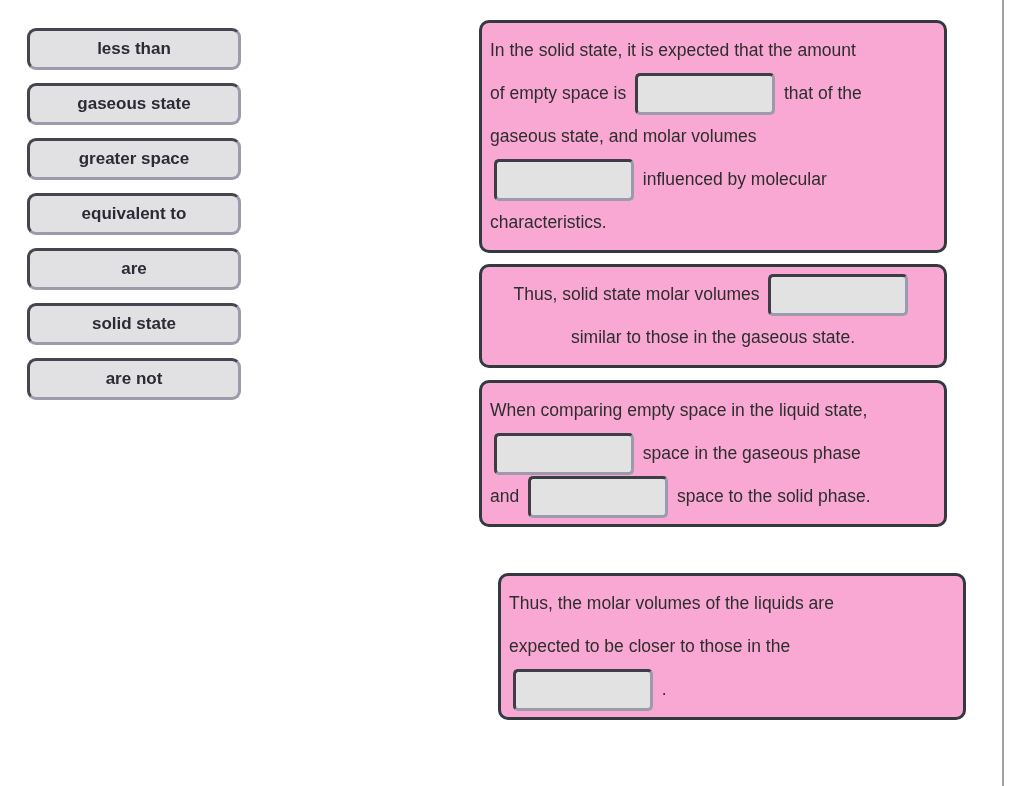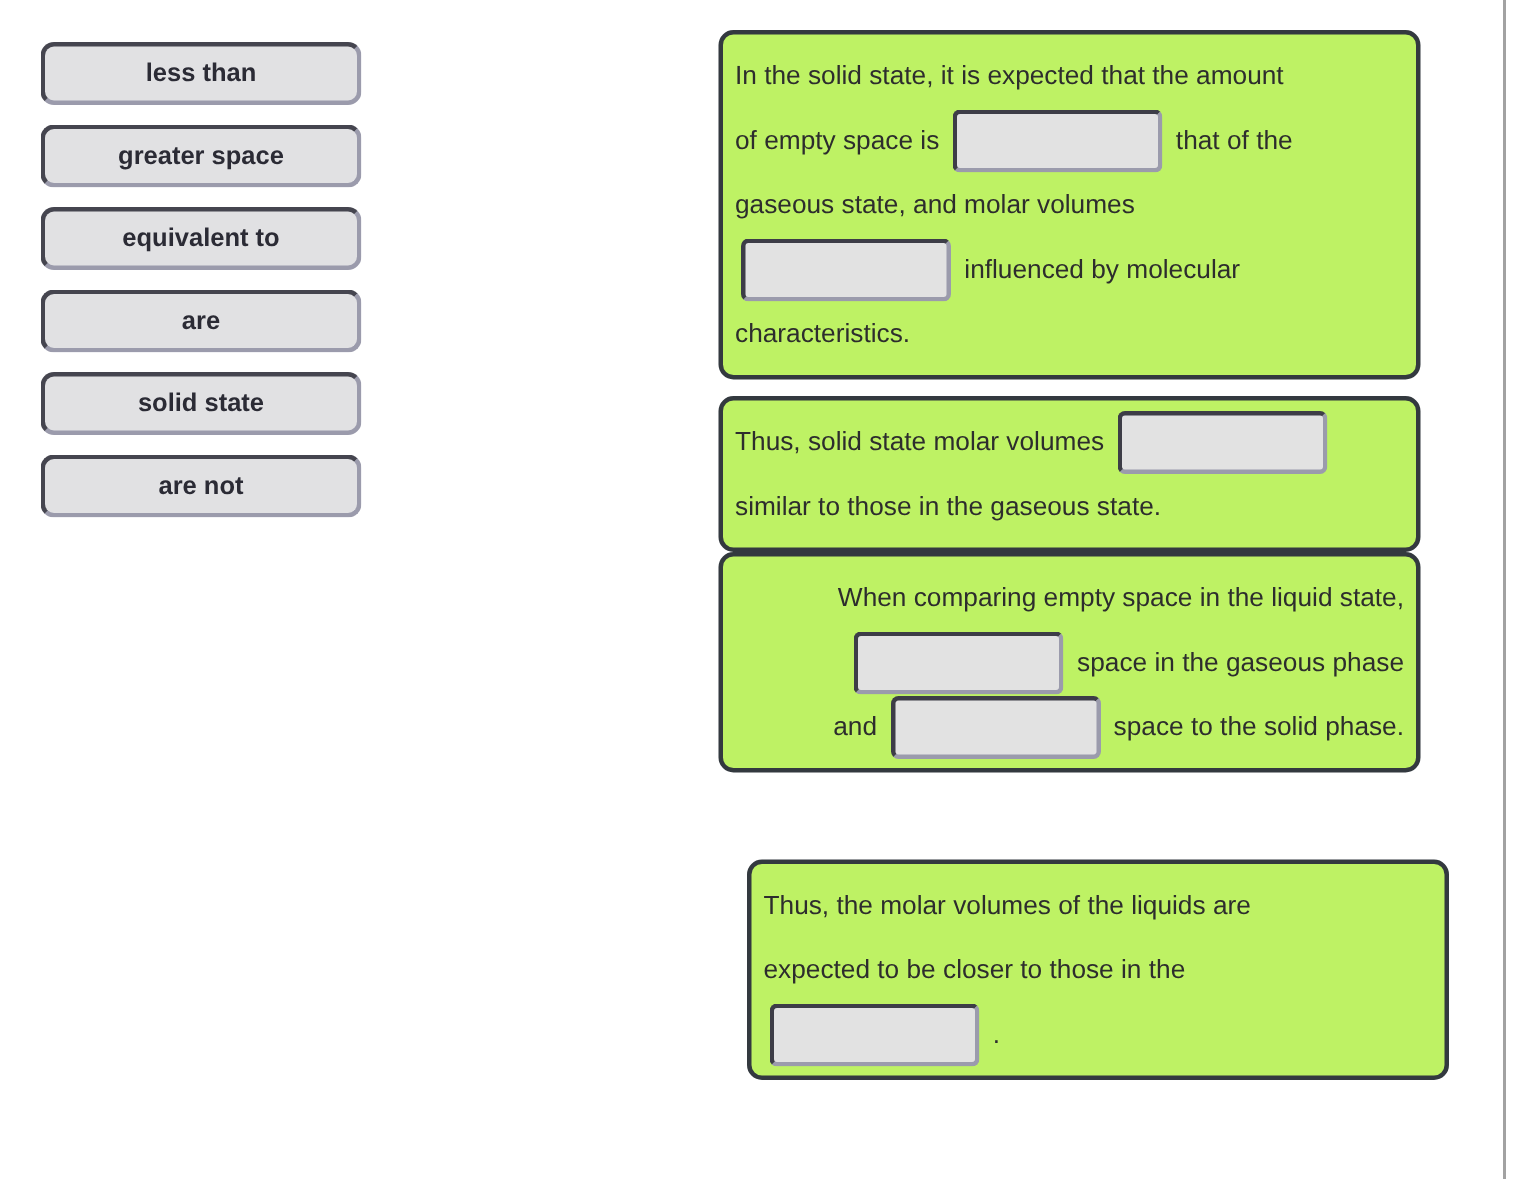--- a/index.html
+++ b/index.html
@@ -50,30 +50,30 @@
     position: absolute;
     left: 479px;
     top: 0;
     width: 468px;
   }
   .panel {
     position: absolute;
     box-sizing: border-box;
     left: 0;
     width: 468px;
-    background: #bef264;
+    background: #f9a8d4;
     border: 3px solid var(--panel-border, #33393f);
     border-radius: 10px;
     padding: 6px 8px;
     font-size: 17.5px;
     color: #2d2d2d;
   }
   .panel:nth-child(1) { top: 20px; }
-  .panel:nth-child(2) { top: 264px; }
-  .panel:nth-child(3) { top: 368px; text-align: right; }
+  .panel:nth-child(2) { top: 264px; text-align: center; }
+  .panel:nth-child(3) { top: 380px; }
   .panel:nth-child(4) { top: 573px; margin-left: 19px; }
   .line {
     white-space: pre;
     line-height: 43px;
     height: 43px;
   }
   .blank {
     box-sizing: border-box;
     display: inline-block;
     width: 140px;
@@ -95,20 +95,21 @@
     height: 786px;
     background: var(--divider, #a2a2a2);
   }
 </style>
 </head>
 <body>
 
 <div class="stage">
   <div class="token-bank">
       <div class="token">less than</div>
+      <div class="token">gaseous state</div>
       <div class="token">greater space</div>
       <div class="token">equivalent to</div>
       <div class="token">are</div>
       <div class="token">solid state</div>
       <div class="token">are not</div>
     </div>
   <div class="panel-col">
       <div class="panel">
         <div class="line"><span>In the solid state, it is expected that the amount</span></div>
         <div class="line"><span>of empty space is </span><span class="blank"></span><span> that of the</span></div>

